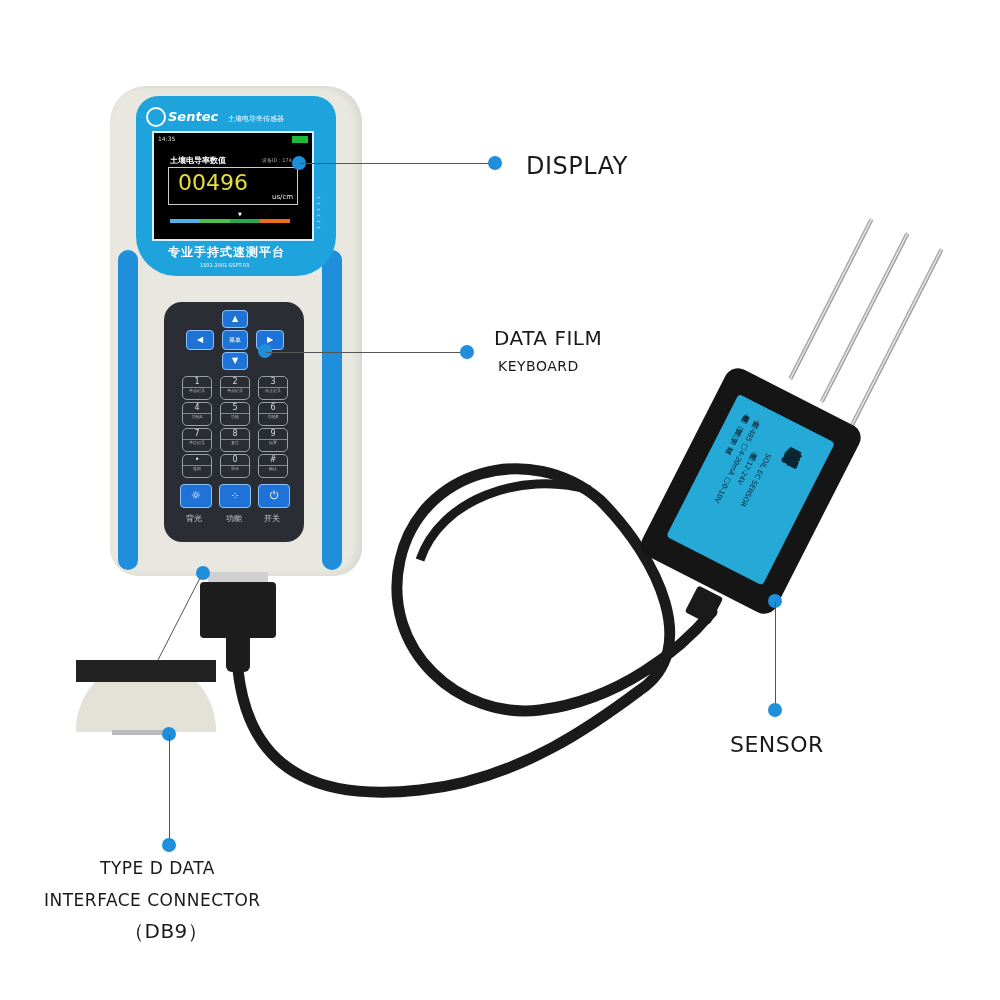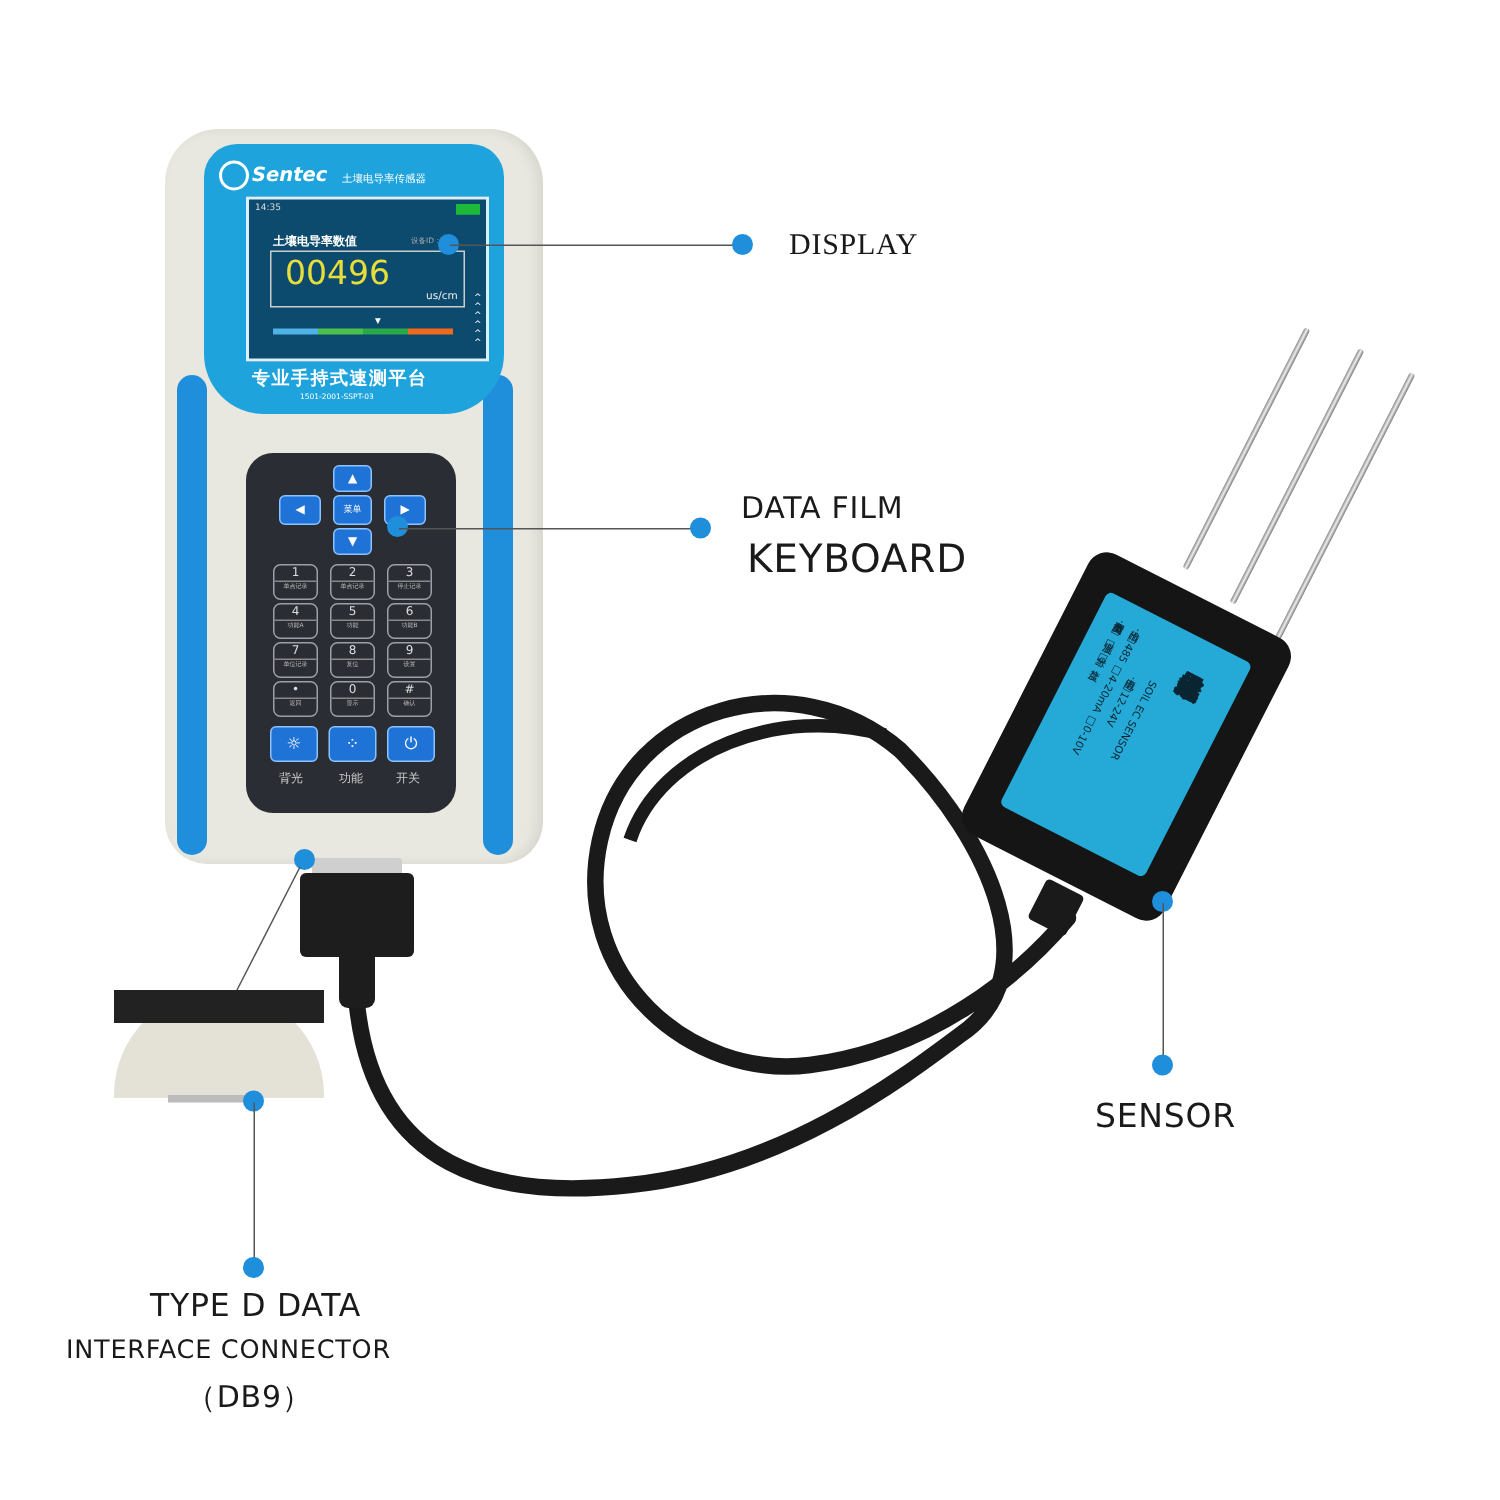--- a/index.html
+++ b/index.html
@@ -9,21 +9,21 @@
   .dot{position:absolute;width:14px;height:14px;border-radius:50%;background:#1f8fdc;}
   .line{position:absolute;background:#555;}
   
   .device{position:absolute;left:110px;top:86px;width:252px;height:490px;background:#e9e8e0;border-radius:36px 36px 28px 28px;box-shadow:inset -4px 0 8px rgba(0,0,0,0.08);}
   .grip-l,.grip-r{position:absolute;top:250px;width:20px;height:320px;background:#1f8fdc;border-radius:12px;}
   .grip-l{left:118px;} .grip-r{left:322px;}
   .face{position:absolute;left:136px;top:96px;width:200px;height:180px;background:#1fa3dc;border-radius:22px 22px 40px 40px;}
   .logo{position:absolute;left:146px;top:107px;color:#fff;font-size:13px;font-style:italic;font-weight:bold;}
   .logo-circle{display:inline-block;width:16px;height:16px;border:2px solid #fff;border-radius:50%;vertical-align:middle;margin-right:2px;}
   .slogan{position:absolute;left:228px;top:114px;color:#fff;font-size:7px;}
-  .screen{position:absolute;left:152px;top:131px;width:158px;height:106px;background:#0c4a6e;border:2px solid #d8f0ff;margin-left:12px;}
+  .screen{position:absolute;left:152px;top:131px;width:158px;height:106px;background:#000000;border:2px solid #d8f0ff;}
   .scr-time{position:absolute;left:4px;top:2px;color:#ddd;font-size:6px;}
   .scr-batt{position:absolute;right:4px;top:3px;width:14px;height:5px;border:1px solid #1eb83a;background:#1eb83a;}
   .scr-title{position:absolute;left:16px;top:22px;color:#fff;font-size:8px;font-weight:bold;}
   .scr-addr{position:absolute;left:108px;top:24px;color:#aaa;font-size:5px;}
   .scr-box{position:absolute;left:14px;top:34px;width:128px;height:36px;border:1px solid #ccc;}
   .scr-value{position:absolute;left:24px;top:37px;color:#e8de3a;font-size:22px;font-family:"DejaVu Sans",sans-serif;}
   .scr-unit{position:absolute;left:118px;top:60px;color:#eee;font-size:7px;}
   .scr-bar{position:absolute;top:86px;height:4px;}
   .scr-ind{position:absolute;left:84px;top:78px;color:#fff;font-size:5px;}
   .leds{position:absolute;left:316px;top:196px;color:#fff;font-size:6px;line-height:6px;width:6px;}
@@ -169,35 +169,35 @@
 
 <div class="lens">
   <div class="lens-inner"></div>
   <div class="lens-dark"></div>
 </div>
 <div class="abs" style="left:112px;top:730px;width:52px;height:5px;background:#bbb;"></div>
 
 <div class="dot" style="left:292px;top:156px;"></div>
 <div class="line" style="left:300px;top:163px;width:190px;height:1px;"></div>
 <div class="dot" style="left:488px;top:156px;"></div>
-<div class="label" style="left:526px;top:152px;font-size:20px;font-family:Liberation Serif, serif;">DISPLAY</div>
+<div class="label" style="left:526px;top:152px;font-size:24px;">DISPLAY</div>
 
 <div class="dot" style="left:258px;top:344px;"></div>
 <div class="line" style="left:266px;top:352px;width:196px;height:1px;"></div>
 <div class="dot" style="left:460px;top:345px;"></div>
 <div class="label" style="left:494px;top:326px;font-size:20px;">DATA FILM</div>
-<div class="label" style="left:498px;top:358px;font-size:26px;">KEYBOARD</div>
+<div class="label" style="left:498px;top:358px;font-size:14px;">KEYBOARD</div>
 
 <div class="dot" style="left:768px;top:594px;"></div>
 <div class="line" style="left:775px;top:602px;width:1px;height:108px;"></div>
 <div class="dot" style="left:768px;top:703px;"></div>
 <div class="label" style="left:730px;top:732px;font-size:22px;">SENSOR</div>
 
 <div class="dot" style="left:196px;top:566px;"></div>
 <svg class="abs" style="left:0;top:0" width="400" height="700">
     <line x1="200" y1="578" x2="158" y2="660" stroke="#555" stroke-width="1"></line>
   </svg>
 <div class="dot" style="left:162px;top:727px;"></div>
 <div class="line" style="left:169px;top:735px;width:1px;height:108px;"></div>
 <div class="dot" style="left:162px;top:838px;"></div>
-<div class="label" style="left:100px;top:858px;font-size:21px;text-align:center;">TYPE D DATA</div>
+<div class="label" style="left:100px;top:858px;font-size:17px;text-align:center;">TYPE D DATA</div>
 <div class="label" style="left:44px;top:890px;font-size:17px;">INTERFACE CONNECTOR</div>
 <div class="label" style="left:124px;top:918px;font-size:20px;">（DB9）</div>
 
 </body></html>

